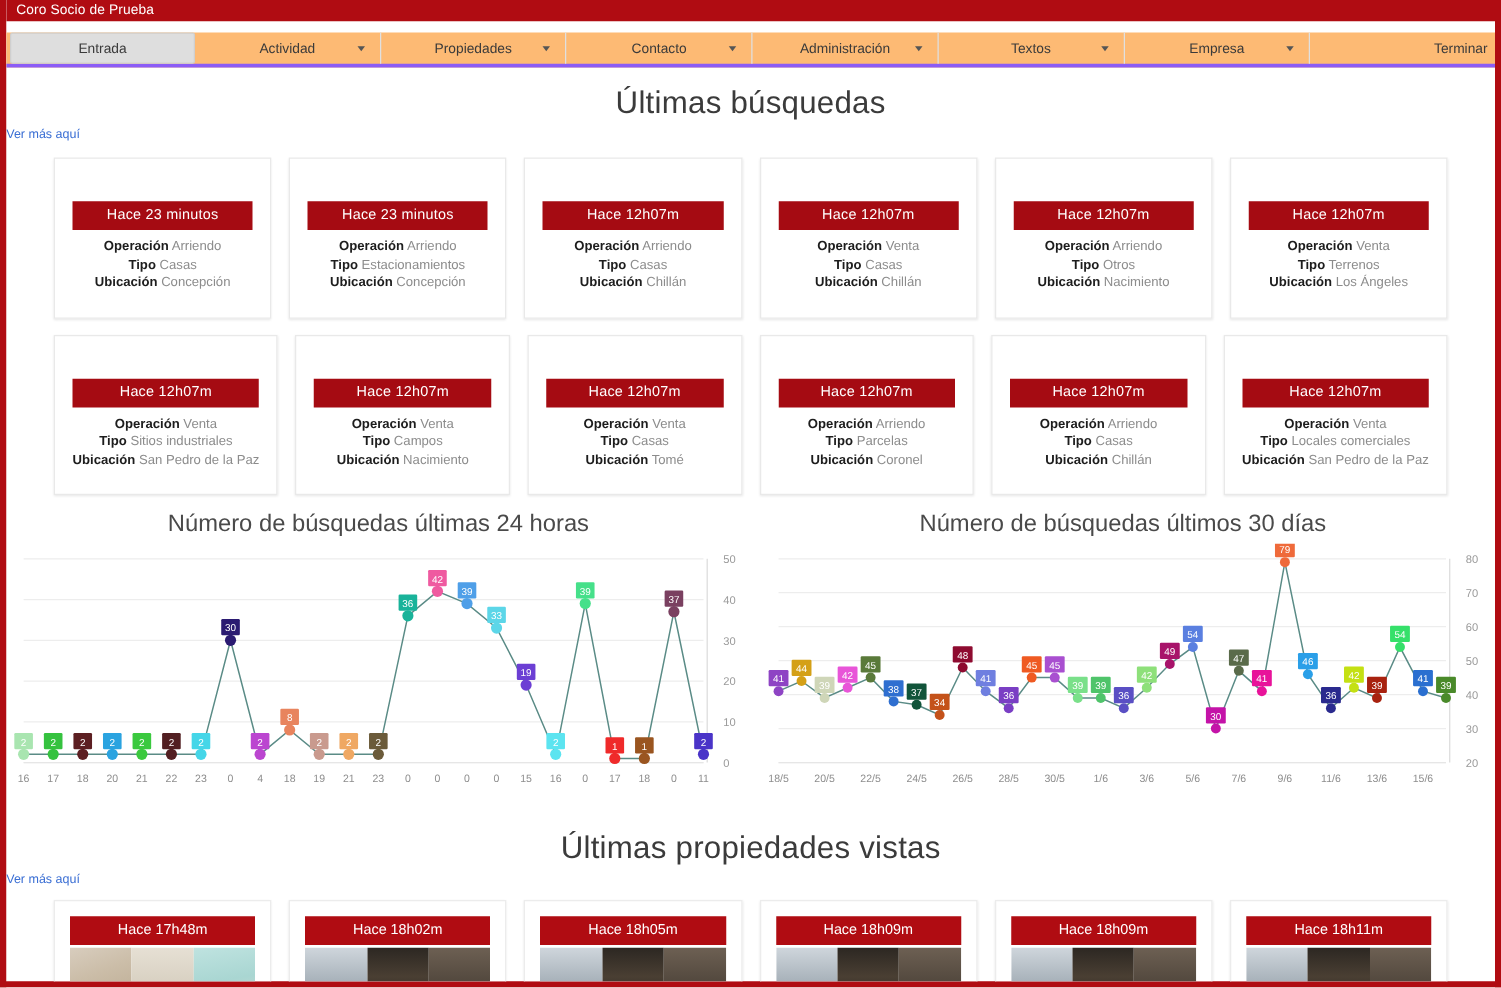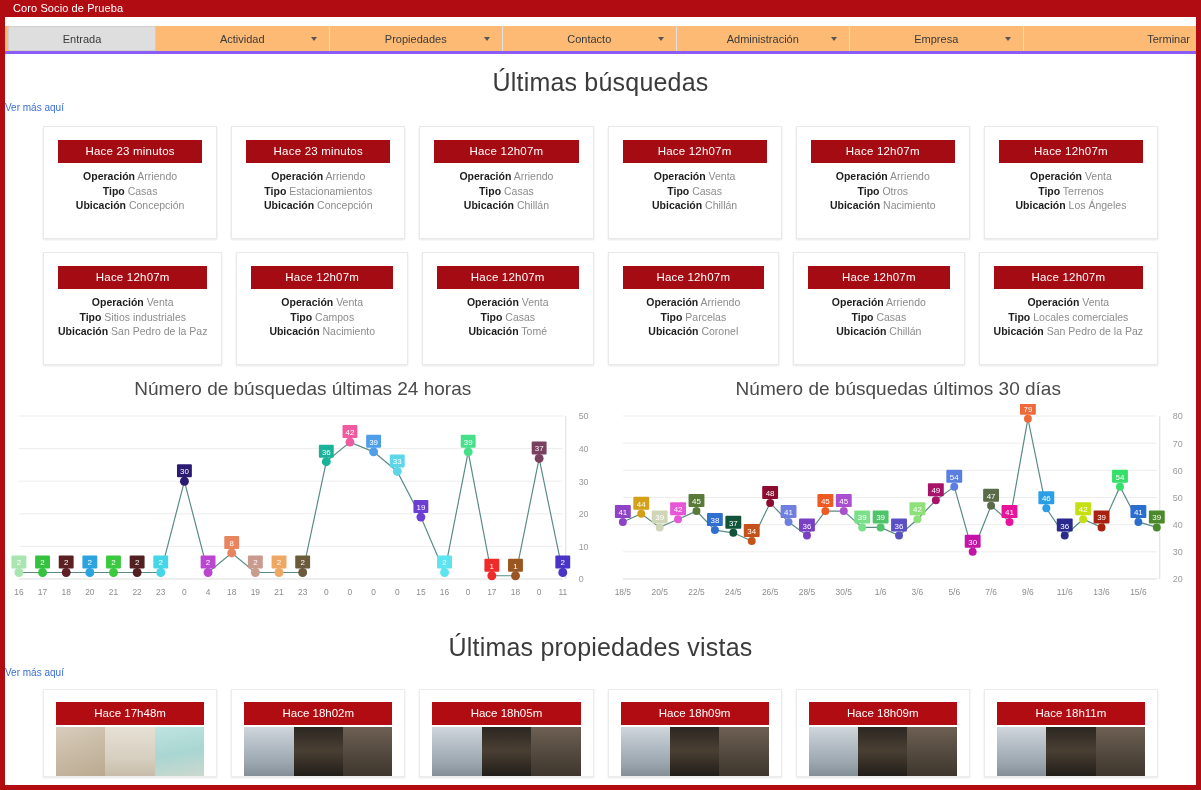--- a/index.html
+++ b/index.html
@@ -94,21 +94,21 @@
     display: flex;
     gap: 14px;
     padding: 0 38px;
     margin-top: 13px;
   }
   .card {
     flex: 1 1 0;
     background: #fff;
     border: 1px solid #e9e9e9;
     box-shadow: 0 1px 2px rgba(0,0,0,.10);
-    padding: 13px 14px 20px 14px;
+    padding: 34px 14px 20px 14px;
     min-height: 113px;
   }
   .card-banner {
     background: #a50b12;
     color: #fff;
     text-align: center;
     font-size: 11.5px;
     padding: 5px 0 6px 0;
     letter-spacing: .2px;
   }
@@ -196,20 +196,24 @@
       <div class="nav-item grow">
         <span>Propiedades</span>
         <span class="caret"></span>
       </div>
       <div class="nav-item grow">
         <span>Contacto</span>
         <span class="caret"></span>
       </div>
       <div class="nav-item grow">
         <span>Administración</span>
+        <span class="caret"></span>
+      </div>
+      <div class="nav-item grow">
+        <span>Textos</span>
         <span class="caret"></span>
       </div>
       <div class="nav-item grow">
         <span>Empresa</span>
         <span class="caret"></span>
       </div>
       <div class="nav-item grow noborder">
         <span>Terminar</span>
       </div>
     </div>

